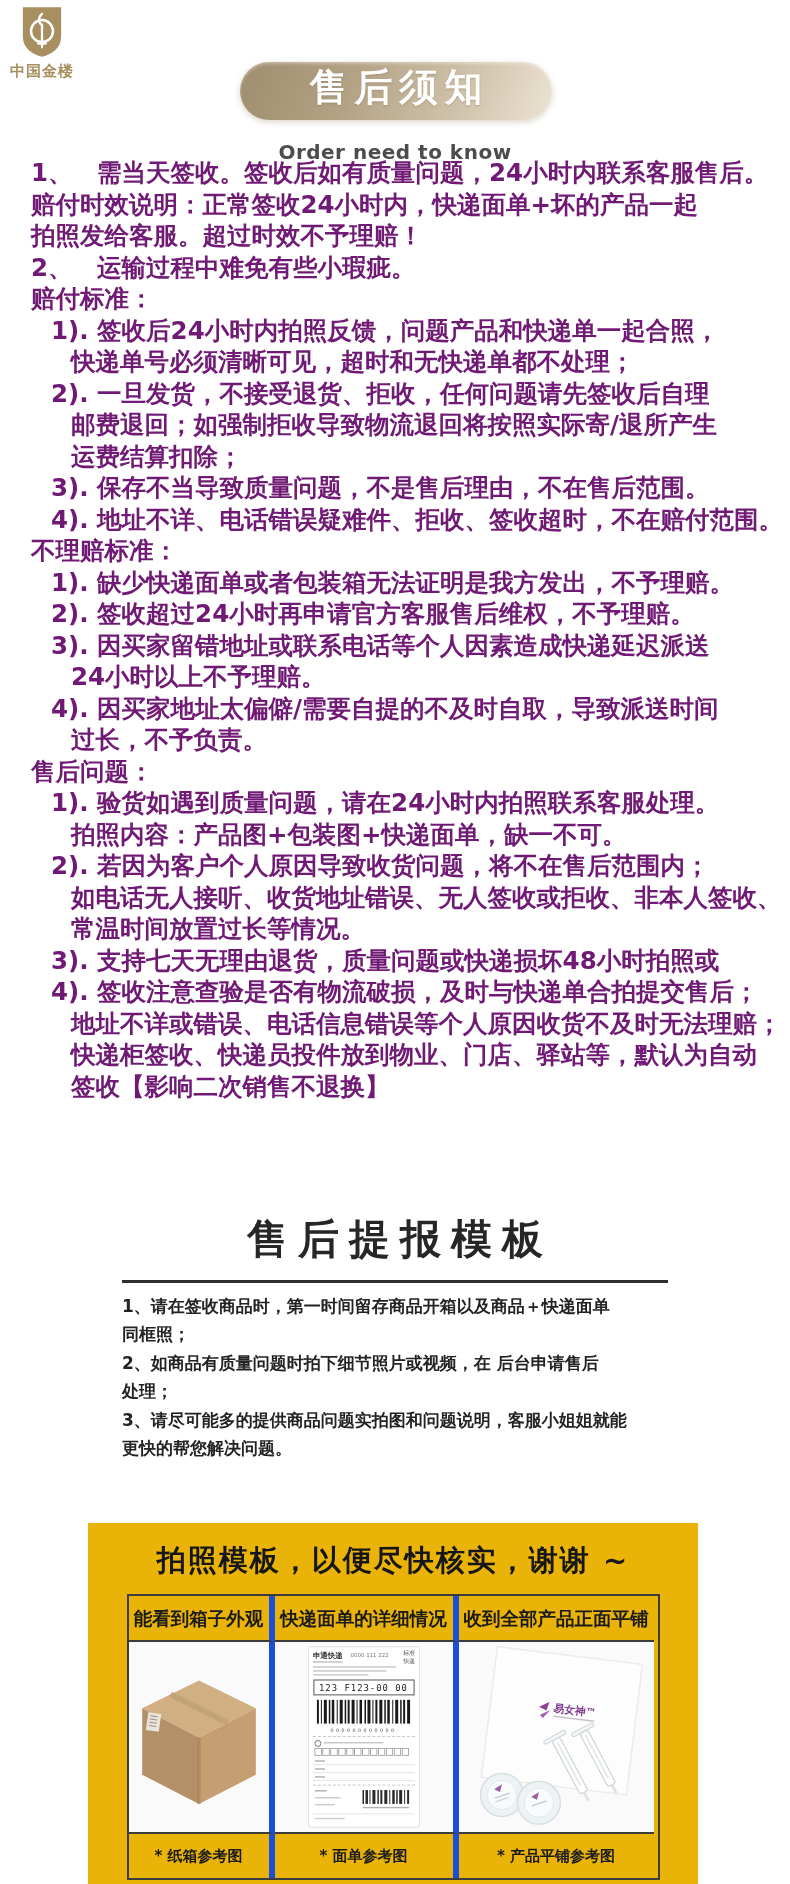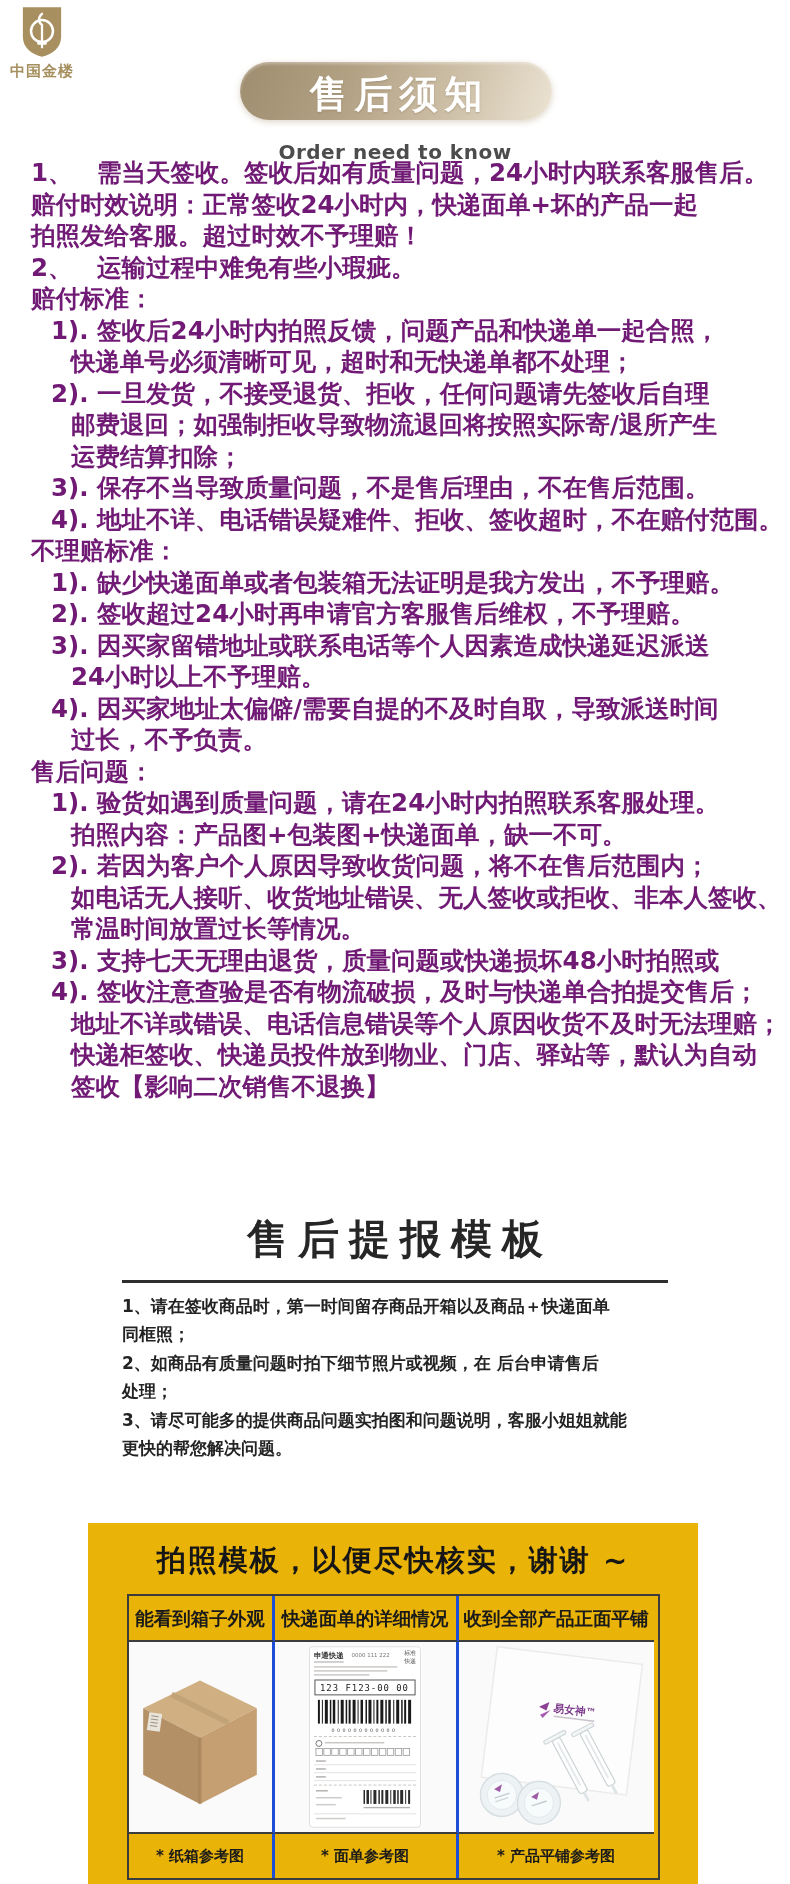--- a/index.html
+++ b/index.html
@@ -8,21 +8,21 @@
 
   
   .brand{position:absolute;left:6px;top:5px;width:72px;text-align:center;}
   .brand svg{display:block;margin:0 auto;}
   .brand-name{margin-top:3px;font-size:15px;font-weight:600;color:#a6905f;letter-spacing:1px;white-space:nowrap;}
 
   
   .banner{position:absolute;left:240px;top:62px;width:312px;height:58px;border-radius:29px;
           background:linear-gradient(110deg,#9f8d6f 0%,#b3a184 35%,#cfc2aa 70%,#ece3d3 100%);
           box-shadow:0 2px 6px rgba(180,165,135,.45), inset 0 2px 3px rgba(255,255,255,.35);
-          display:flex;align-items:flex-end;justify-content:center;}
+          display:flex;align-items:flex-start;justify-content:center;}
   .banner-title{font-size:38px;font-weight:700;color:#ffffff;letter-spacing:7px;text-indent:7px;
                 text-shadow:0 1px 2px rgba(140,120,90,.45);white-space:nowrap;}
   .banner-sub{position:absolute;left:0;top:140px;width:790px;text-align:center;
               font-size:20px;font-weight:600;color:#4c4c4c;letter-spacing:.5px;}
 
   
   .notice{position:absolute;left:1px;top:157px;width:790px;font-size:24.5px;line-height:31.5px;
           font-weight:600;color:#701a75;}
   .notice .ln{padding-left:30px;white-space:nowrap;}
   .notice .sub{padding-left:50px;}
@@ -35,21 +35,21 @@
   .sec2-list{position:absolute;left:122px;top:1292px;width:640px;font-size:17px;line-height:28.4px;
              font-weight:700;color:#232323;}
   .sec2-list .ln{white-space:nowrap;}
 
   
   .panel{position:absolute;left:88px;top:1523px;width:610px;height:377px;background:#eab308;}
   .panel-title{margin:0;padding-top:18px;text-align:center;font-size:29px;font-weight:700;
                letter-spacing:2px;color:#161616;white-space:nowrap;}
   .ptable{width:529px;margin:13px auto 0;display:grid;grid-template-columns:146px 184px 195px;
           border:2px solid #3c3c3c;}
-  .ptable > div{border-right:3px solid #1d4ed8;border-bottom:2px solid #3c3c3c;
+  .ptable > div{border-right:6px solid #1d4ed8;border-bottom:2px solid #3c3c3c;
                 display:flex;align-items:center;justify-content:center;}
   .ptable > div:nth-child(3n){border-right:none;}
   .ptable > div:nth-child(n+7){border-bottom:none;}
   .pth{height:44px;font-size:18.5px;font-weight:700;color:#1a1a1a;white-space:nowrap;}
   .pimg{height:190px;background:#fbfafb;overflow:hidden;}
   .pcap{height:44px;font-size:15px;font-weight:700;color:#1a1a1a;white-space:nowrap;}
 </style>
 </head>
 <body>
 

